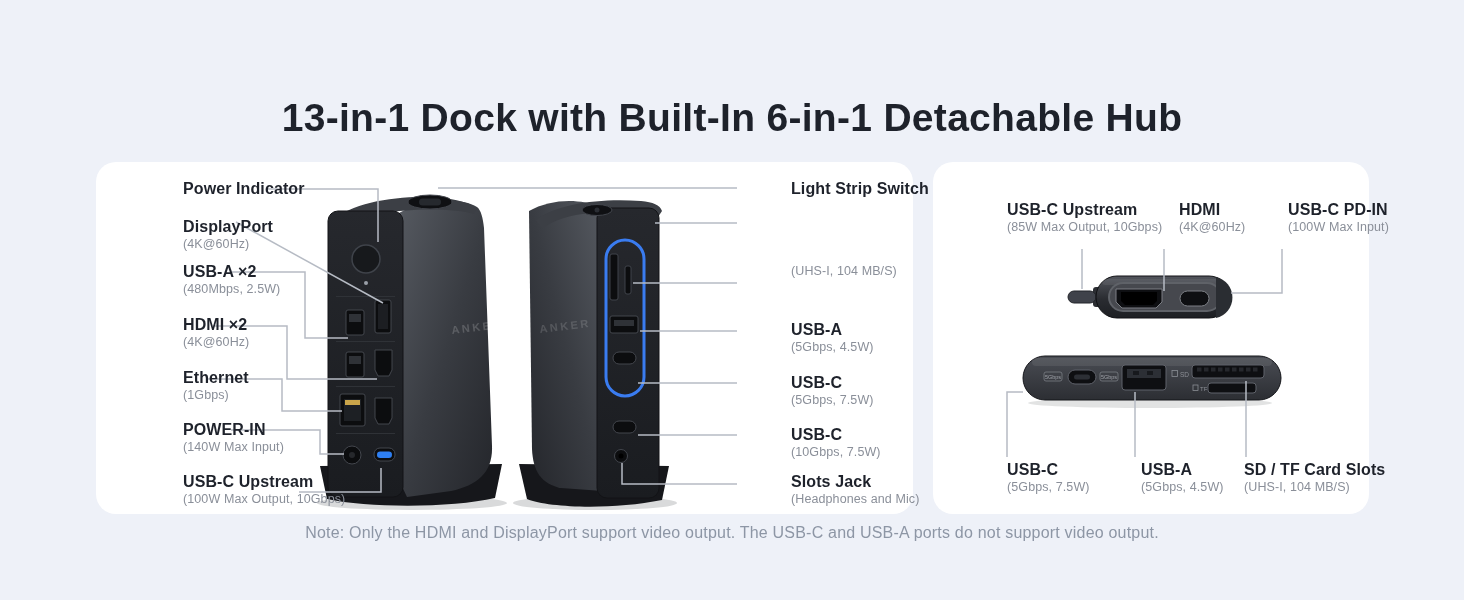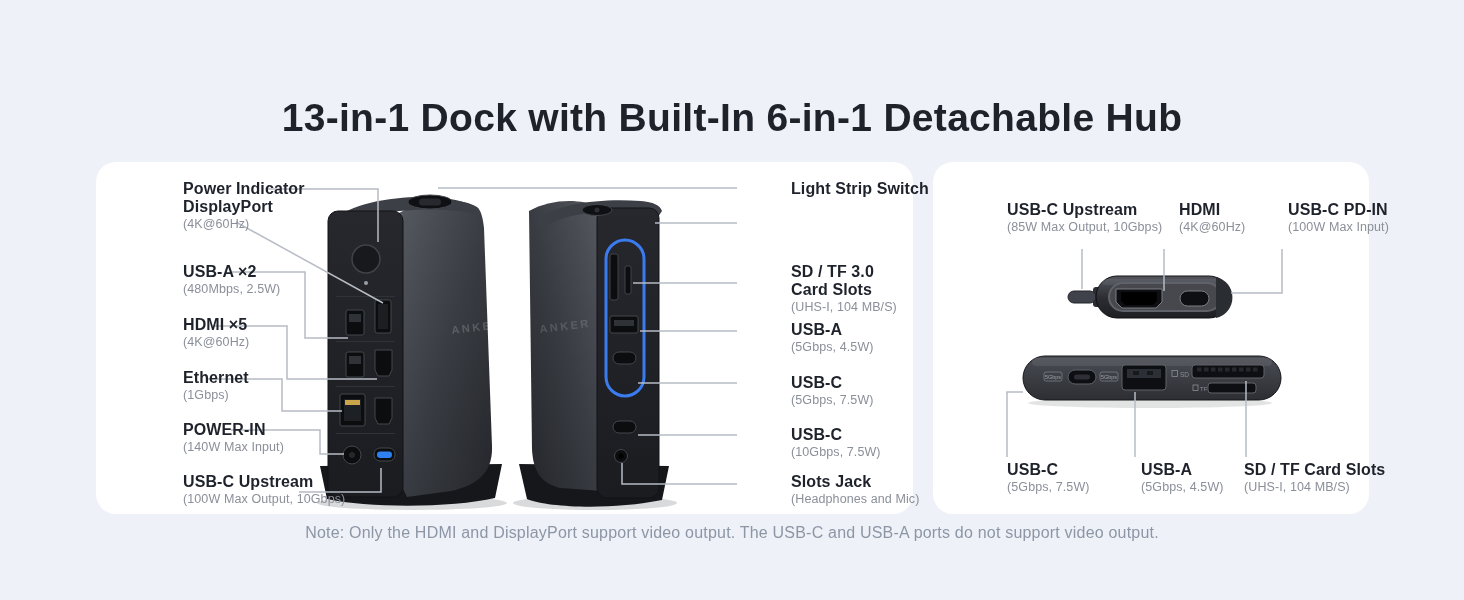--- a/index.html
+++ b/index.html
@@ -245,50 +245,49 @@
         <path d="M1023,392 H1007 V457"></path>
         <path d="M1135,392 V457"></path>
         <path d="M1246,381 V457"></path>
       </g>
     </g>
   </svg>
 
   <div class="plabel" style="left:135px;top:180px">
     <div class="pname">Power Indicator</div>
   </div>
-  <div class="plabel" style="left:135px;top:198px">
+  <div class="plabel" style="left:135px;top:218px">
     <div class="pname">DisplayPort</div>
     <div class="pspec">(4K@60Hz)</div>
   </div>
   <div class="plabel" style="left:135px;top:263px">
     <div class="pname">USB-A ×2</div>
     <div class="pspec">(480Mbps, 2.5W)</div>
   </div>
   <div class="plabel" style="left:135px;top:316px">
-    <div class="pname">HDMI ×5</div>
+    <div class="pname">HDMI ×2</div>
     <div class="pspec">(4K@60Hz)</div>
   </div>
   <div class="plabel" style="left:135px;top:369px">
     <div class="pname">Ethernet</div>
     <div class="pspec">(1Gbps)</div>
   </div>
   <div class="plabel" style="left:135px;top:421px">
     <div class="pname">POWER-IN</div>
     <div class="pspec">(140W Max Input)</div>
   </div>
   <div class="plabel" style="left:135px;top:473px">
     <div class="pname">USB-C Upstream</div>
     <div class="pspec">(100W Max Output, 10Gbps)</div>
   </div>
 
   <div class="plabel" style="left:743px;top:180px">
     <div class="pname">Light Strip Switch</div>
   </div>
   <div class="plabel wrap" style="left:743px;top:263px;width:112px">
-    <div class="pname">SD / TF 3.0 Card Slots</div>
     <div class="pspec">(UHS-I, 104 MB/S)</div>
   </div>
   <div class="plabel" style="left:743px;top:321px">
     <div class="pname">USB-A</div>
     <div class="pspec">(5Gbps, 4.5W)</div>
   </div>
   <div class="plabel" style="left:743px;top:374px">
     <div class="pname">USB-C</div>
     <div class="pspec">(5Gbps, 7.5W)</div>
   </div>

